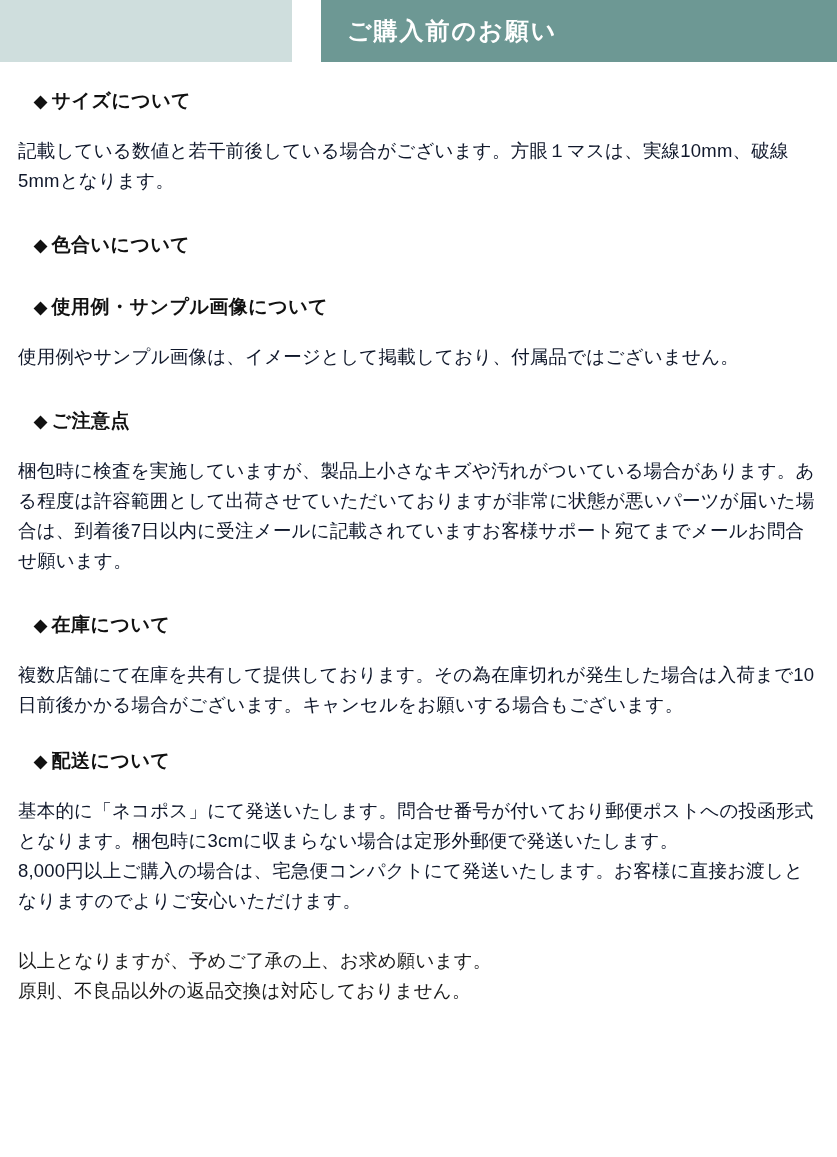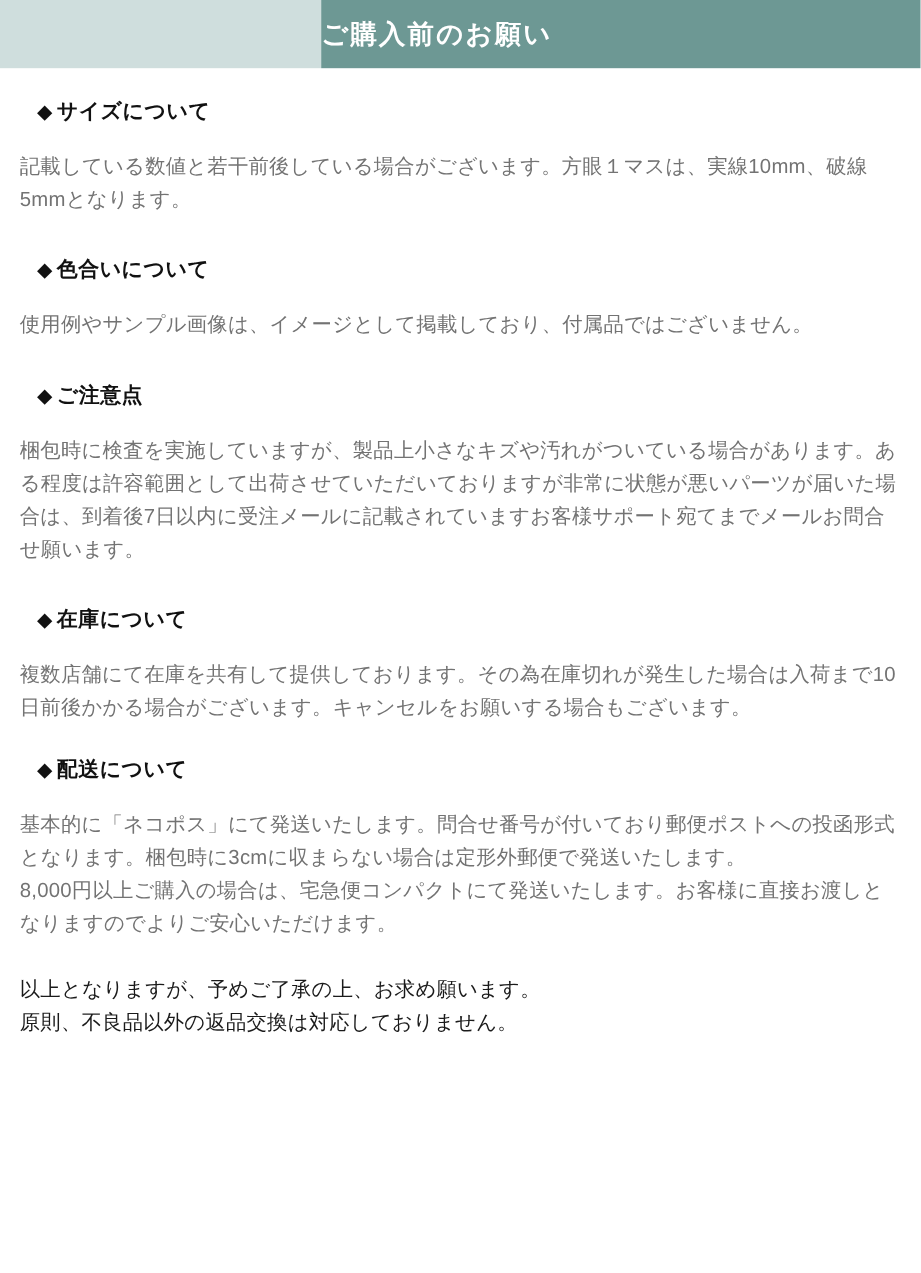--- a/index.html
+++ b/index.html
@@ -31,21 +31,23 @@
     width: 292px;
     height: 62px;
     background: #cfdedd;
   }
   .header-main-block {
     flex: 1;
     height: 62px;
     background: #6d9894;
     display: flex;
     align-items: center;
+    padding-left: 26px;
     box-sizing: border-box;
+    margin-left: 29px;
   }
   .header-title {
     color: #ffffff;
     font-size: 24px;
     font-weight: bold;
     letter-spacing: 2px;
   }
   .content {
     padding: 0 16px 0 18px;
     box-sizing: border-box;
@@ -60,21 +62,21 @@
     margin: 30px 0 22px 16px;
     letter-spacing: 0.5px;
   }
   .section-heading .diamond {
     margin-right: 4px;
     font-size: 17px;
   }
   .section-body {
     font-size: 18.5px;
     line-height: 1.62;
-    color: #737373;
+    color: #0f172a;
     margin: 0 0 0 0;
     letter-spacing: 0.2px;
     white-space: pre-wrap;
   }
   .closing {
     font-size: 18.5px;
     line-height: 1.62;
     color: #1a1a1a;
     margin-top: 30px;
     white-space: pre-wrap;
@@ -109,20 +111,23 @@
       <div class="section-body">記載している数値と若干前後している場合がございます。方眼１マスは、実線10mm、破線5mmとなります。</div>
     </div>
 
     <div class="section sec-color">
       <div class="section-heading">
         <span class="diamond">◆</span><span>色合いについて</span>
       </div>
     </div>
 
     <div class="section sec-sample">
+      <div class="section-heading">
+        <span class="diamond">◆</span><span>使用例・サンプル画像について</span>
+      </div>
       <div class="section-body">使用例やサンプル画像は、イメージとして掲載しており、付属品ではございません。</div>
     </div>
 
     <div class="section sec-caution">
       <div class="section-heading">
         <span class="diamond">◆</span><span>ご注意点</span>
       </div>
       <div class="section-body">梱包時に検査を実施していますが、製品上小さなキズや汚れがついている場合があります。ある程度は許容範囲として出荷させていただいておりますが非常に状態が悪いパーツが届いた場合は、到着後7日以内に受注メールに記載されていますお客様サポート宛てまでメールお問合せ願います。</div>
     </div>
 

